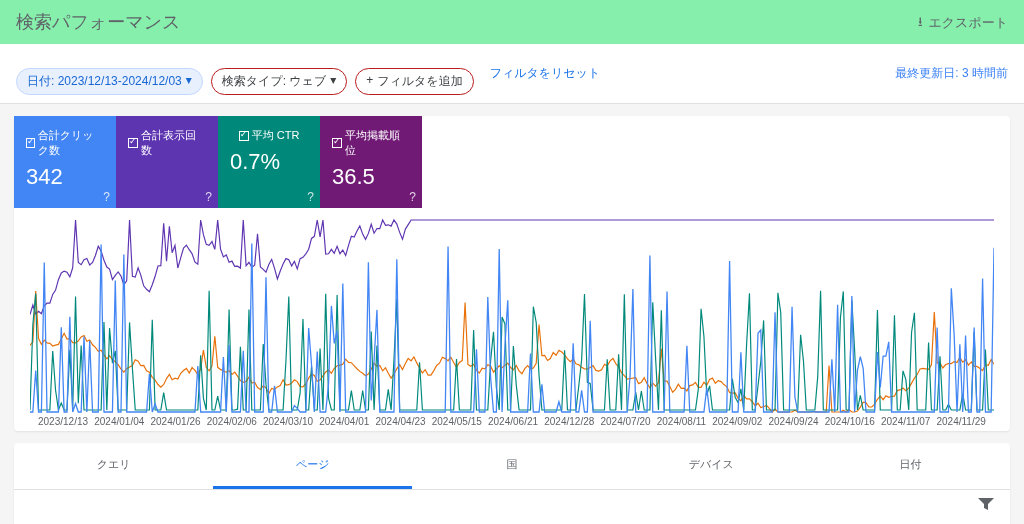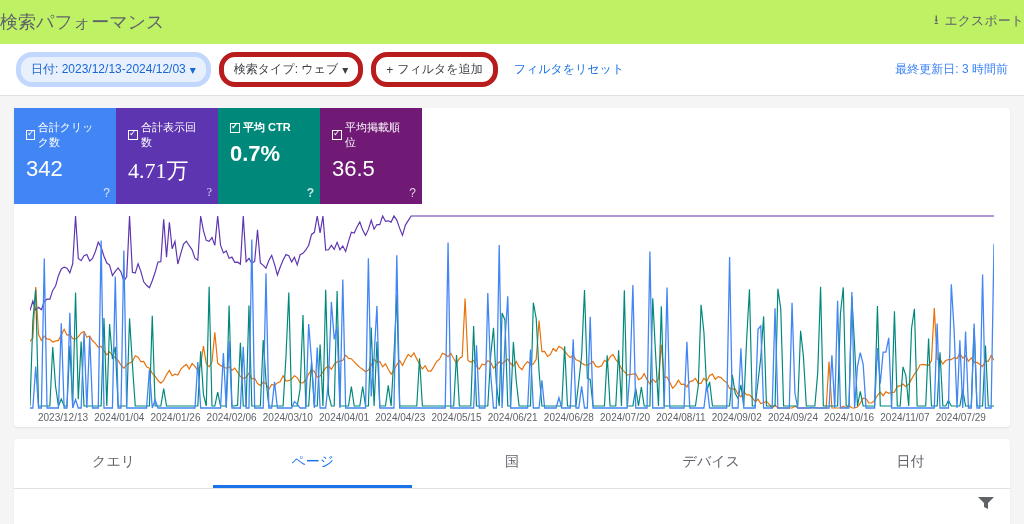--- a/index.html
+++ b/index.html
@@ -1,40 +1,40 @@
 <!DOCTYPE html>
 <html><head>
 <meta charset="utf-8">
 <style>
 * { box-sizing: border-box; margin: 0; padding: 0; }
 body { font-family: Arial, "Hiragino Sans", sans-serif; background: #f5f5f5; color: #3c4043; font-size: 13px; width: 1024px; }
-.header { display: flex; justify-content: space-between; align-items: flex-start; padding: 10px 0; background: #bef264; }
+.header { display: flex; justify-content: space-between; align-items: flex-end; padding: 10px 16px; background: #86efac; }
 .title { font-size: 18px; color: #5f6368; }
 .export { display: flex; align-items: center; gap: 6px; color: #5f6368; cursor: pointer; }
 .filters-row { display: flex; align-items: center; gap: 8px; padding: 8px 16px; background: #fff; border-bottom: 1px solid #e0e0e0; }
-.chip { display: inline-flex; align-items: center; gap: 4px; border: 5px solid #b91c1c; border-radius: 16px; padding: 4px 10px; font-size: 12px; background: #fff; cursor: pointer; }
+.chip { display: inline-flex; align-items: flex-start; gap: 4px; border: 1px solid #b91c1c; border-radius: 16px; padding: 4px 10px; font-size: 12px; background: #fff; cursor: pointer; margin-top: 16px; }
 .chip.active { background: #e8f0fe; border-color: #c2d7fe; color: #1967d2; }
 .chip .close { margin-left: 4px; font-weight: bold; }
 .reset { color: #1a73e8; font-size: 12px; cursor: pointer; margin-left: 8px; }
 .updated { margin-left: auto; font-size: 12px; color: #3b82f6; }
 .card { background: #fff; margin: 12px 14px; border-radius: 4px; box-shadow: 0 1px 2px rgba(0,0,0,0.08); }
 .metrics { display: flex; }
 .metric { flex: none; width: 102px; padding: 12px 12px 18px 12px; color: #fff; position: relative; }
-.metric .lbl { font-size: 11px; display: flex; align-items: center; gap: 3px; }
+.metric .lbl { font-size: 11px; display: flex; align-items: center; gap: 3px; justify-content: center; }
 .metric .val { font-size: 22px; margin-top: 6px; }
 .metric .q { position: absolute; bottom: 4px; right: 6px; font-size: 12px; opacity: 0.8; }
 .m1 { background: #4285f4; }
-.m2 { background: #5e35b1; font-family: Liberation Serif, serif; }
-.m3 { background: #00897b; font-weight: bold; }
+.m2 { background: #5e35b1; }
+.m3 { background: #00897b; }
 .m4 { background: #701a75; }
 .chart-area { padding: 8px 16px 4px 16px; }
 svg.chart { width: 100%; height: 200px; display: block; }
 .xlabels { display: flex; justify-content: space-between; font-size: 10px; color: #5f6368; padding: 0 8px; }
 .tabs { display: flex; border-bottom: 1px solid #e0e0e0; }
-.tab { flex: 1; text-align: center; padding: 14px 0; color: #5f6368; cursor: pointer; font-size: 14px; }
+.tab { flex: 1; text-align: center; padding: 14px 0; color: #5f6368; cursor: pointer; font-size: 11px; }
 .tab.active { color: #1a73e8; border-bottom: 3px solid #1a73e8; }
 .filter-icon { text-align: right; padding: 8px 16px; color: #5f6368; }
 .thead, .trow { display: flex; align-items: center; padding: 10px 16px; font-size: 12px; }
 .thead { color: #5f6368; border-bottom: 1px solid #e0e0e0; }
 .col-page { flex: 1; }
 .col-n { width: 90px; text-align: right; }
 .check { display: inline-block; width: 10px; height: 10px; border: 1.5px solid currentColor; position: relative; }
 .check::after { content: "✓"; position: absolute; top: -3px; left: 0; font-size: 9px; }
 </style>
 </head>
@@ -73,21 +73,20 @@
           <span>合計クリック数</span>
         </div>
       <div class="val">342</div>
       <div class="q">?</div>
     </div>
     <div class="metric m2">
       <div class="lbl">
           <span class="check"></span>
           <span>合計表示回数</span>
         </div>
-      <div class="val">4.71万</div>
       <div class="q">?</div>
     </div>
     <div class="metric m3">
       <div class="lbl">
           <span class="check"></span>
           <span>平均 CTR</span>
         </div>
       <div class="val">0.7%</div>
       <div class="q">?</div>
     </div>
@@ -111,28 +110,28 @@
     <div class="xlabels" id="xlabels">
         <span>2023/12/13</span>
         <span>2024/01/04</span>
         <span>2024/01/26</span>
         <span>2024/02/06</span>
         <span>2024/03/10</span>
         <span>2024/04/01</span>
         <span>2024/04/23</span>
         <span>2024/05/15</span>
         <span>2024/06/21</span>
-        <span>2024/06/28</span>
+        <span>2024/12/28</span>
         <span>2024/07/20</span>
         <span>2024/08/11</span>
         <span>2024/09/02</span>
         <span>2024/09/24</span>
         <span>2024/10/16</span>
         <span>2024/11/07</span>
-        <span>2024/07/29</span>
+        <span>2024/11/29</span>
       </div>
   </div>
 </div>
 
 <div class="card">
   <div class="tabs" id="tabs-row">
       <div class="tab">クエリ</div>
       <div class="tab active">ページ</div>
       <div class="tab">国</div>
       <div class="tab">デバイス</div>

